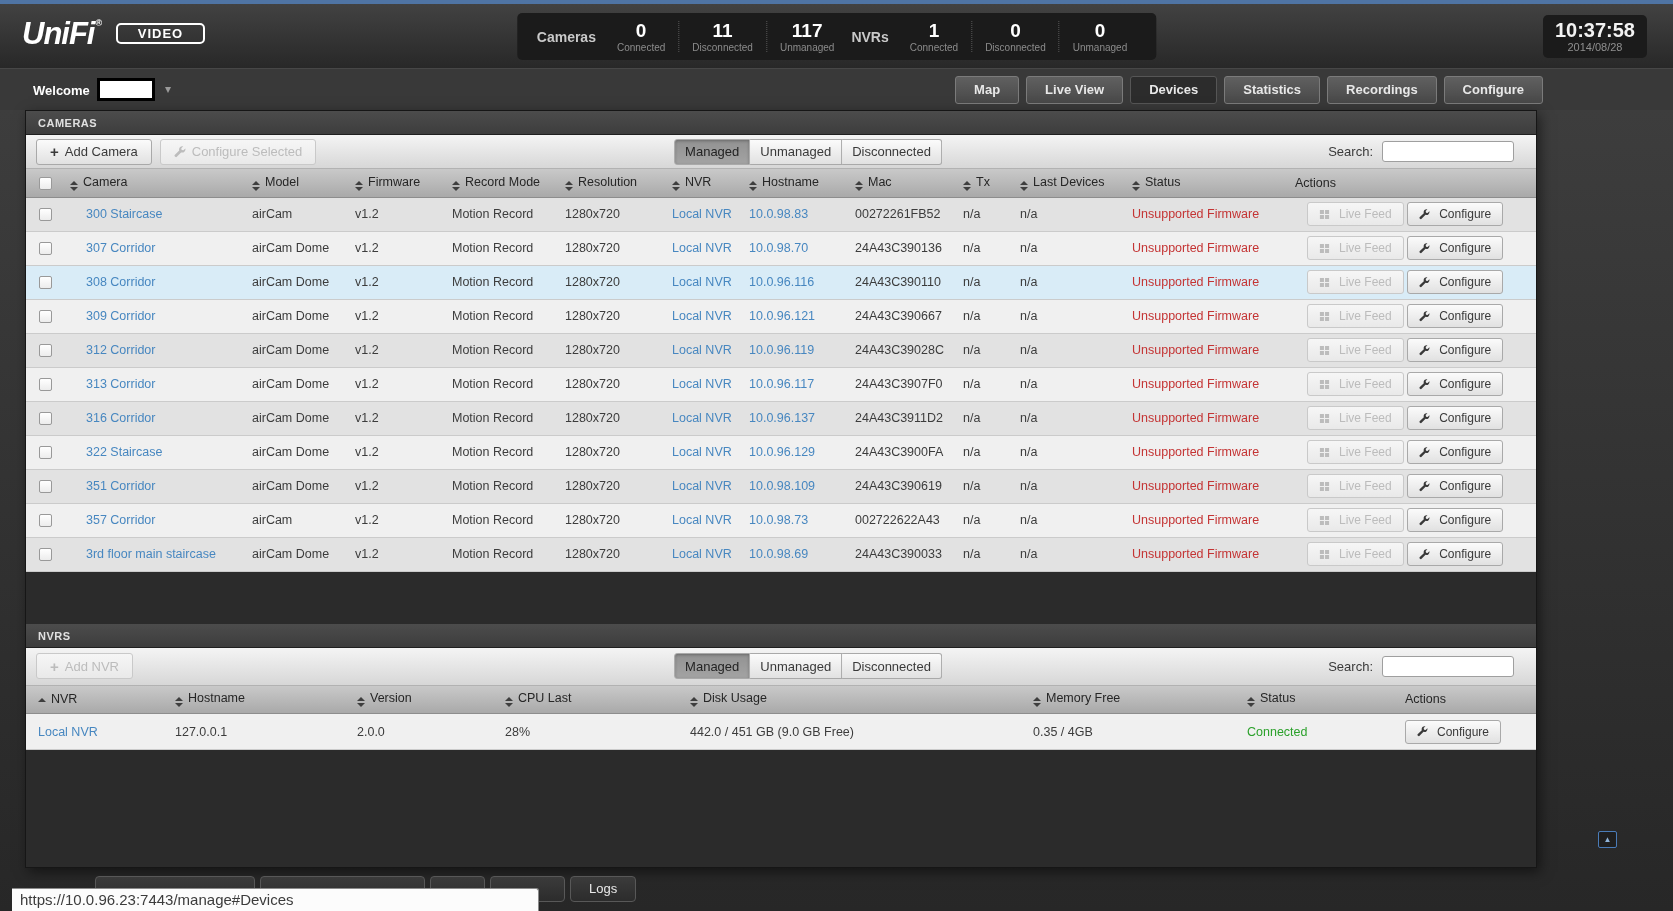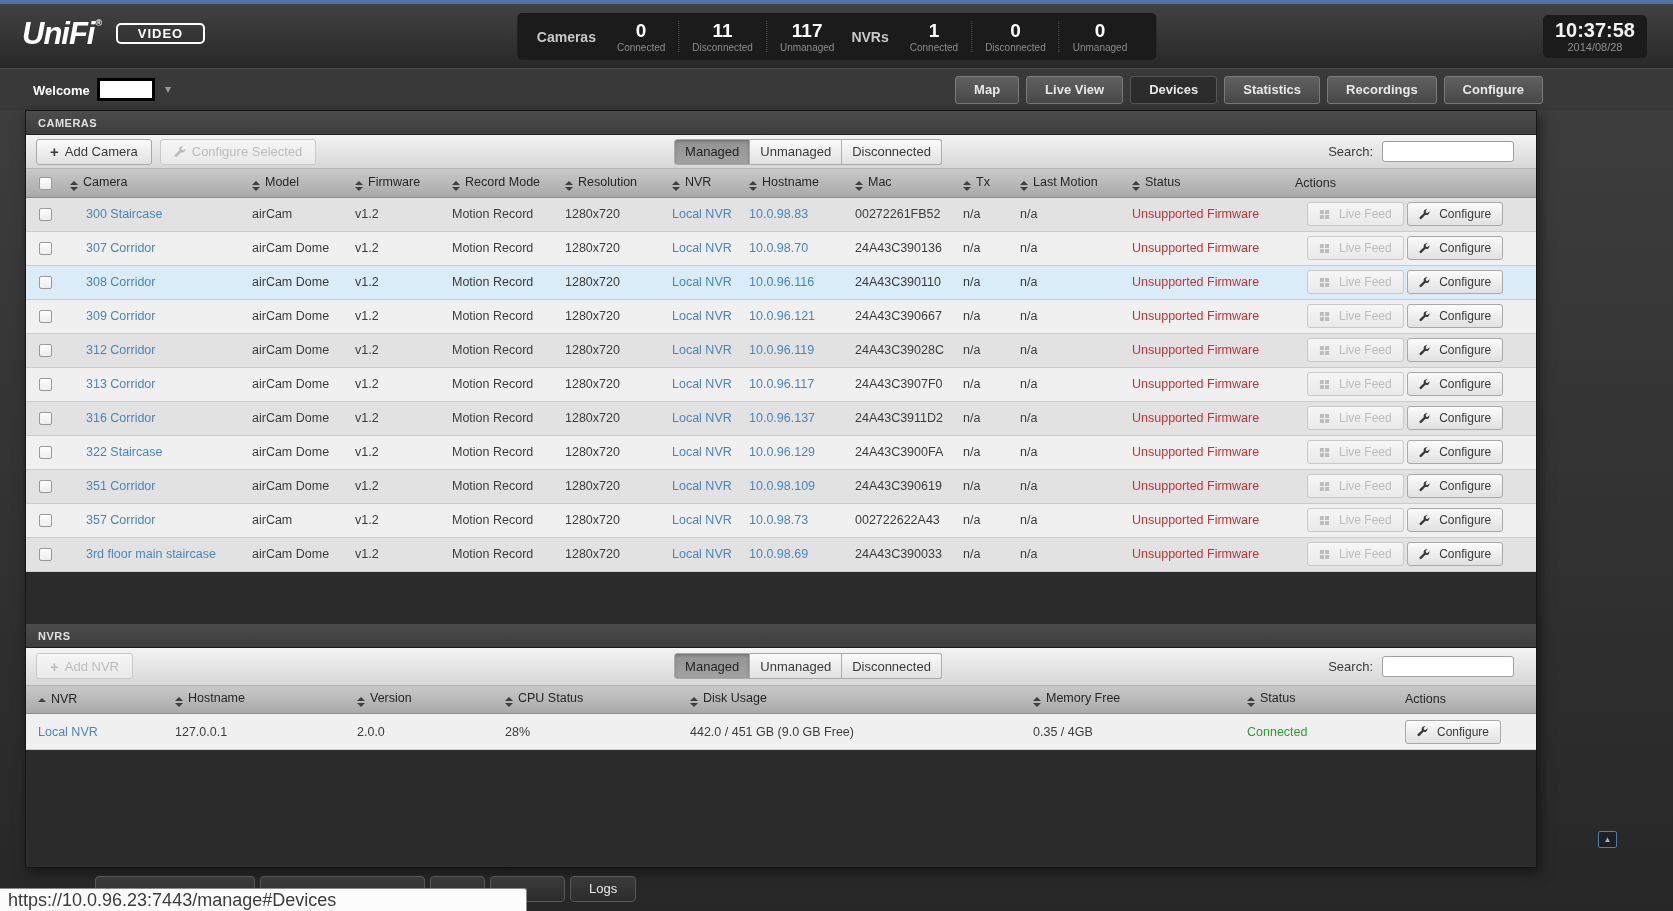--- a/index.html
+++ b/index.html
@@ -78,21 +78,21 @@
 
   .spacer8{height:8px}
   .sec-footer{height:26px;line-height:26px;background:linear-gradient(#575757,#464646);color:#f0f0f0;font-size:12px;padding-left:10px;border-top:1px solid #2a2a2a}
   .gap44{height:44px}
   .darkgap{height:70px}
 
   
   .bottomtabs{position:absolute;left:95px;top:766px;display:flex;gap:5px}
   .btab{height:26px;background:linear-gradient(#3b3b3b,#2c2c2c);border:1px solid #585858;border-radius:4px;cursor:pointer}
   .btab-logs{padding:0 18px;color:#e9e9e9;font-size:13px;line-height:24px;}
-  .urlbar{position:absolute;left:0;bottom:0;height:23px;width:527px;background:#fcfcfc;border:1px solid #8a8a8a;border-left:none;border-bottom:none;border-radius:0 3px 0 0;line-height:22px;font-size:18px;color:#3c3c3c;padding-left:8px;white-space:nowrap;overflow:hidden}
+  .urlbar{position:absolute;left:12px;bottom:0;height:23px;width:527px;background:#fcfcfc;border:1px solid #8a8a8a;border-left:none;border-bottom:none;border-radius:0 3px 0 0;line-height:22px;font-size:15px;color:#3c3c3c;padding-left:8px;white-space:nowrap;overflow:hidden}
   .scrolltop{position:absolute;left:1598px;top:721px;width:19px;height:17px;background:#1f1f1f;border:1px solid #4a7cb8;border-radius:2px;color:#8fb3d8;font-size:8px;text-align:center;line-height:15px;cursor:pointer}
 </style>
 </head>
 <body>
 
 <div class="topstripe"></div>
 
 <header class="apph">
   <div class="logo">
     <span>UniFi</span><span class="reg">®</span>
@@ -230,21 +230,21 @@
                   <i class="u"></i>
                   <i class="d"></i>
                 </span><span>Mac</span></th>
             <th><span class="sort">
                   <i class="u"></i>
                   <i class="d"></i>
                 </span><span>Tx</span></th>
             <th><span class="sort">
                   <i class="u"></i>
                   <i class="d"></i>
-                </span><span>Last Motion</span></th>
+                </span><span>Last Devices</span></th>
             <th><span class="sort">
                   <i class="u"></i>
                   <i class="d"></i>
                 </span><span>Status</span></th>
             <th><span>Actions</span></th>
           </tr>
         </thead>
         <tbody>
             <tr class="row-odd">
     <td class="c-check"><span class="checkbox"></span></td>
@@ -600,21 +600,21 @@
                   <i class="u"></i>
                   <i class="d"></i>
                 </span><span>Hostname</span></th>
             <th><span class="sort">
                   <i class="u"></i>
                   <i class="d"></i>
                 </span><span>Version</span></th>
             <th><span class="sort">
                   <i class="u"></i>
                   <i class="d"></i>
-                </span><span>CPU Status</span></th>
+                </span><span>CPU Last</span></th>
             <th><span class="sort">
                   <i class="u"></i>
                   <i class="d"></i>
                 </span><span>Disk Usage</span></th>
             <th><span class="sort">
                   <i class="u"></i>
                   <i class="d"></i>
                 </span><span>Memory Free</span></th>
             <th><span class="sort">
                   <i class="u"></i>

